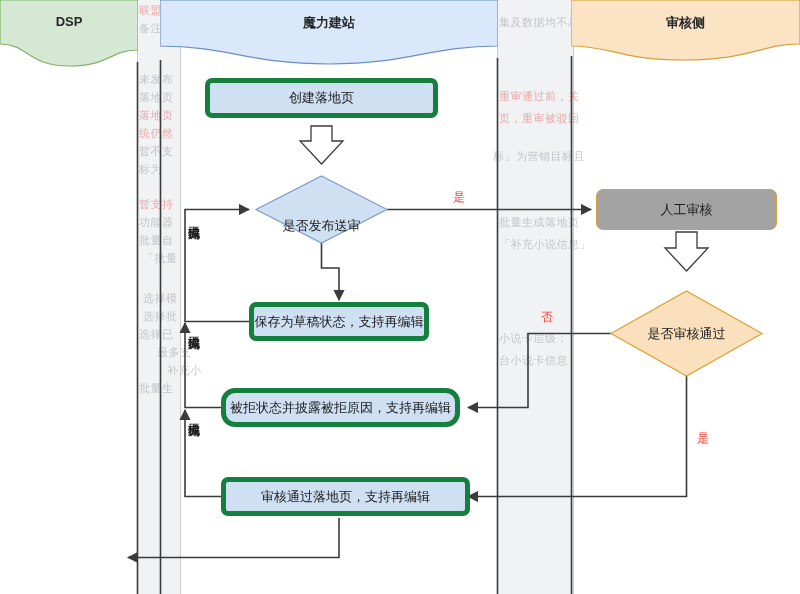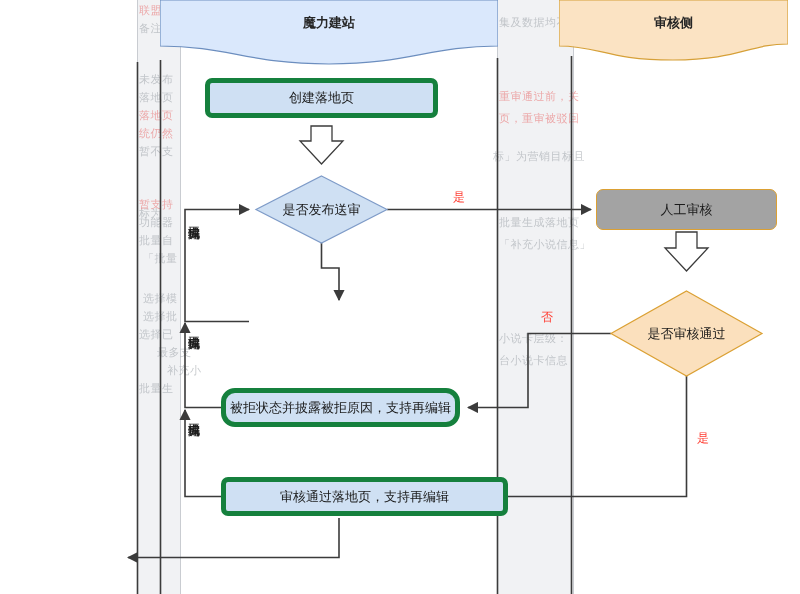--- a/index.html
+++ b/index.html
@@ -115,21 +115,21 @@
     <div class="bg-panel" style="left:137px; top:0; width:42px; height:594px;"></div>
     <div class="bg-panel" style="left:497px; top:0; width:75px; height:594px;"></div>
 
     <div class="bg-text red" style="left:139px; top:2px;">联盟落</div>
     <div class="bg-text" style="left:139px; top:20px;">备注：</div>
     <div class="bg-text" style="left:139px; top:71px;">未发布</div>
     <div class="bg-text" style="left:139px; top:89px;">落地页</div>
     <div class="bg-text red" style="left:139px; top:107px;">落地页</div>
     <div class="bg-text red" style="left:139px; top:125px;">统仍然</div>
     <div class="bg-text" style="left:139px; top:143px;">暂不支</div>
-    <div class="bg-text" style="left:139px; top:161px;margin-top:44px;">标为</div>
+    <div class="bg-text" style="left:139px; top:161px;">标为</div>
     <div class="bg-text red" style="left:139px; top:196px;">暂支持</div>
     <div class="bg-text" style="left:139px; top:214px;">功能器</div>
     <div class="bg-text" style="left:139px; top:232px;">批量自</div>
     <div class="bg-text" style="left:143px; top:250px;">「批量</div>
     <div class="bg-text" style="left:143px; top:290px;">选择模</div>
     <div class="bg-text" style="left:143px; top:308px;">选择批</div>
     <div class="bg-text" style="left:139px; top:326px;">选择已</div>
     <div class="bg-text" style="left:139px; top:344px;padding-left:18px;">最多支</div>
     <div class="bg-text" style="left:139px; top:362px;padding-left:28px;">补充小</div>
     <div class="bg-text" style="left:139px; top:380px;">批量生</div>
@@ -137,29 +137,35 @@
     <div class="bg-text" style="left:499px; top:14px;">集及数据均不易</div>
     <div class="bg-text red" style="left:499px; top:88px;">重审通过前，关</div>
     <div class="bg-text red" style="left:499px; top:110px;">页，重审被驳回</div>
     <div class="bg-text" style="left:493px; top:148px;">标」为营销目标且</div>
     <div class="bg-text" style="left:499px; top:214px;">批量生成落地页</div>
     <div class="bg-text" style="left:499px; top:236px;">「补充小说信息」</div>
     <div class="bg-text" style="left:499px; top:330px;">小说卡层级：</div>
     <div class="bg-text" style="left:499px; top:352px;">台小说卡信息</div>
   </div>
 
+  <div class="lane" style="left:0px; width:138px; height:70px;">
+    <svg width="138" height="70" viewBox="0 0 138 70">
+      <path d="M0,0 L138,0 L138,50 C110,50 110,66 69,66 C28,66 28,44 0,44 Z" fill="#d5e8d4" stroke="#82b366" stroke-width="1.2"></path>
+    </svg>
+    <div class="lane-title">DSP</div>
+  </div>
 
   <div class="lane" style="left:160px; width:338px; height:70px;">
     <svg width="338" height="70" viewBox="0 0 338 70">
       <path d="M0,0 L338,0 L338,46 C270,46 250,64 169,64 C88,64 68,46 0,46 Z" fill="#dae8fc" stroke="#6c8ebf" stroke-width="1.2"></path>
     </svg>
     <div class="lane-title">魔力建站</div>
   </div>
 
-  <div class="lane" style="left:559px; width:229px; height:70px;">
+  <div class="lane" style="left:571px; width:229px; height:70px;">
     <svg width="229" height="70" viewBox="0 0 229 70">
       <path d="M0,0 L229,0 L229,44 C190,44 180,60 114,60 C48,60 40,46 0,46 Z" fill="#fbe3c3" stroke="#d6a038" stroke-width="1.2"></path>
     </svg>
     <div class="lane-title">审核侧</div>
   </div>
 
   <svg class="flow" width="800" height="594" viewBox="0 0 800 594">
     <defs>
       <marker id="arrow" viewBox="0 0 10 10" refX="9" refY="5" markerWidth="7" markerHeight="7" orient="auto-start-reverse">
         <path d="M 0 0 L 10 5 L 0 10 z" fill="#3b3b3b"></path>
@@ -193,30 +199,33 @@
 
     <path d="M321.5,176 L387,209.5 L321.5,243 L256,209.5 Z" fill="#cfe0f3" stroke="#7e9bc8" stroke-width="1.2"></path>
 
     <path d="M686.5,291 L762,333.5 L686.5,376 L611,333.5 Z" fill="#fbe0bd" stroke="#dba033" stroke-width="1.2"></path>
   </svg>
 
   <div class="node proc" style="left:205px; top:78px; width:233px; height:40px;">
     <span>创建落地页</span>
   </div>
 
-  <div class="node diamond-label" style="left:256px; top:196px; width:131px; height:27px;">
+  <div class="node diamond-label" style="left:256px; top:212px; width:131px; height:27px;">
     <span>是否发布送审</span>
   </div>
 
+  <div class="node proc" style="left:249px; top:302px; width:180px; height:39px;">
+    <span>保存为草稿状态，支持再编辑</span>
+  </div>
 
   <div class="node proc" style="left:221px; top:388px; width:239px; height:39px;border-radius:14px;">
     <span>被拒状态并披露被拒原因，支持再编辑</span>
   </div>
 
-  <div class="node proc" style="left:221px; top:477px; width:287px; height:39px;">
+  <div class="node proc" style="left:221px; top:477px; width:249px; height:39px;">
     <span>审核通过落地页，支持再编辑</span>
   </div>
 
   <div class="node proc orange" style="left:596px; top:189px; width:181px; height:41px;">
     <span>人工审核</span>
   </div>
 
   <div class="node diamond-label" style="left:621px; top:320px; width:131px; height:27px;">
     <span>是否审核通过</span>
   </div>

